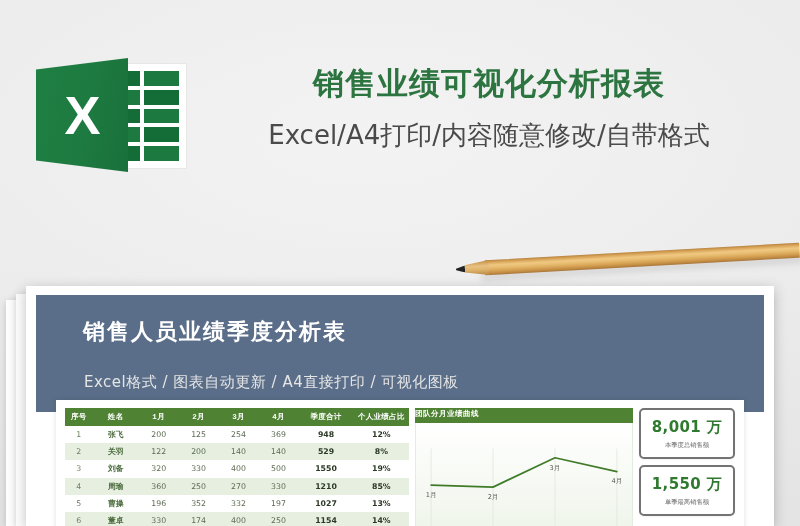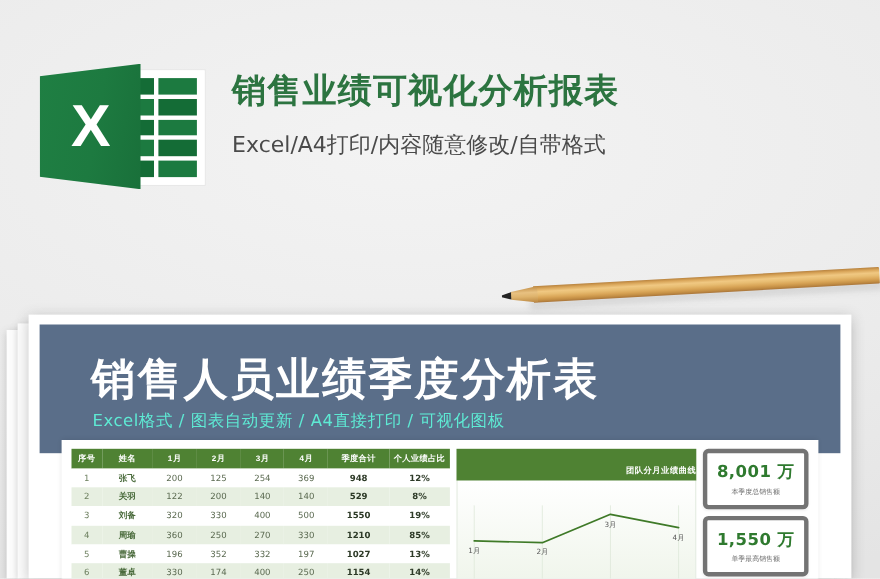--- a/index.html
+++ b/index.html
@@ -50,30 +50,30 @@
     clip-path:polygon(0 10%, 100% 0, 100% 100%, 0 90%);
   }
   .xl-x{
     position:absolute;left:0;top:0;width:92px;height:114px;
     display:flex;align-items:center;justify-content:center;
     color:#fff;font-weight:bold;font-size:54px;line-height:1;
     font-family:"Liberation Sans",sans-serif;
     letter-spacing:-1px;
   }
 
-  #banner-texts{position:absolute;left:211px;top:64px;width:580px;}
+  #banner-texts{position:absolute;left:199px;top:64px;width:580px;text-align:center;}
   #banner-title{
     color:#2c7440;font-size:31px;font-weight:bold;line-height:1.25;
     letter-spacing:1px;
     font-family:"DejaVu Sans","Liberation Sans",sans-serif;
     white-space:nowrap;
   }
   #banner-sub{
     margin-top:16px;
-    color:#4a4a4a;font-size:20px;line-height:1.25;letter-spacing:0px;
+    color:#4a4a4a;font-size:26px;line-height:1.25;letter-spacing:0px;
     font-family:"DejaVu Sans","Liberation Sans",sans-serif;
     white-space:nowrap;
   }
 
   
   #pencil{
     position:absolute;left:455px;top:252px;width:345px;height:34px;
     transform:rotate(-3.2deg);transform-origin:left center;
     z-index:6;
   }
@@ -118,27 +118,27 @@
     position:absolute;left:10px;top:9px;right:10px;bottom:0;
   }
 
   
   #blue-panel{
     position:absolute;left:0;top:0;width:100%;height:117px;
     background:#5a6e89;
   }
   #doc-title{
     position:absolute;left:47px;top:22px;
-    color:#ffffff;font-size:40px;font-weight:bold;letter-spacing:2px;
+    color:#ffffff;font-size:22px;font-weight:bold;letter-spacing:2px;
     font-family:"DejaVu Sans","Liberation Sans",sans-serif;
     white-space:nowrap;
   }
   #doc-sub{
     position:absolute;left:48px;top:78px;
-    color:#5eead4;font-size:15px;letter-spacing:.5px;
+    color:#e5e5e5;font-size:15px;letter-spacing:.5px;
     font-family:"DejaVu Sans","Liberation Sans",sans-serif;
     white-space:nowrap;
   }
 
   
   #report-card{
     position:absolute;left:20px;top:105px;right:20px;bottom:-14px;
     background:#ffffff;
     box-shadow:0 0 5px rgba(0,0,0,.12);
   }
@@ -169,40 +169,40 @@
   table.perf td.idx{color:#6e8160;}
   table.perf tbody tr:nth-child(odd){background:#ffffff;}
   table.perf tbody tr:nth-child(even){background:#e7efe1;}
   .c-idx{width:9%;} .c-name{width:15%;} .c-m{width:13%;}
   .c-tot{width:18%;} .c-pct{width:18%;}
 
   
   #chart-wrap{flex:1;min-width:0;display:flex;flex-direction:column;}
   #chart-title{
     background:#4f8233;color:#fff;font-size:7.5px;font-weight:bold;
-    text-align:right;padding:15px 0 4px;letter-spacing:.5px;
+    text-align:left;padding:1px 0 4px;letter-spacing:.5px;
     font-family:"DejaVu Sans","Liberation Sans",sans-serif;
   }
   #chart-area{
     position:relative;flex:1;
     background:linear-gradient(to bottom,#ffffff 0%,#eef4e9 100%);
     border:1px solid #e3ece0;border-top:none;box-sizing:border-box;
     overflow:hidden;
   }
   #chart-area svg{position:absolute;inset:0;width:100%;height:100%;}
   .pt-label{
     position:absolute;font-size:6.6px;color:#555;
     font-family:"DejaVu Sans","Liberation Sans",sans-serif;
     transform:translateX(-50%);white-space:nowrap;
   }
 
   
   #kpi-wrap{width:96px;flex:none;display:flex;flex-direction:column;gap:6px;}
   .kpi{
-    background:#ffffff;border:4px solid #737373;border-radius:5px;
+    background:#ffffff;border:2px solid #737373;border-radius:5px;
     padding:8px 3px 7px;text-align:center;
     box-shadow:0 1px 2px rgba(0,0,0,.05);
   }
   .kpi-val{
     color:#2f7a2f;font-size:15px;font-weight:bold;letter-spacing:.4px;
     font-family:"DejaVu Sans","Liberation Sans",sans-serif;
     white-space:nowrap;
   }
   .kpi-lab{
     margin-top:4px;color:#6a6a6a;font-size:6.3px;

